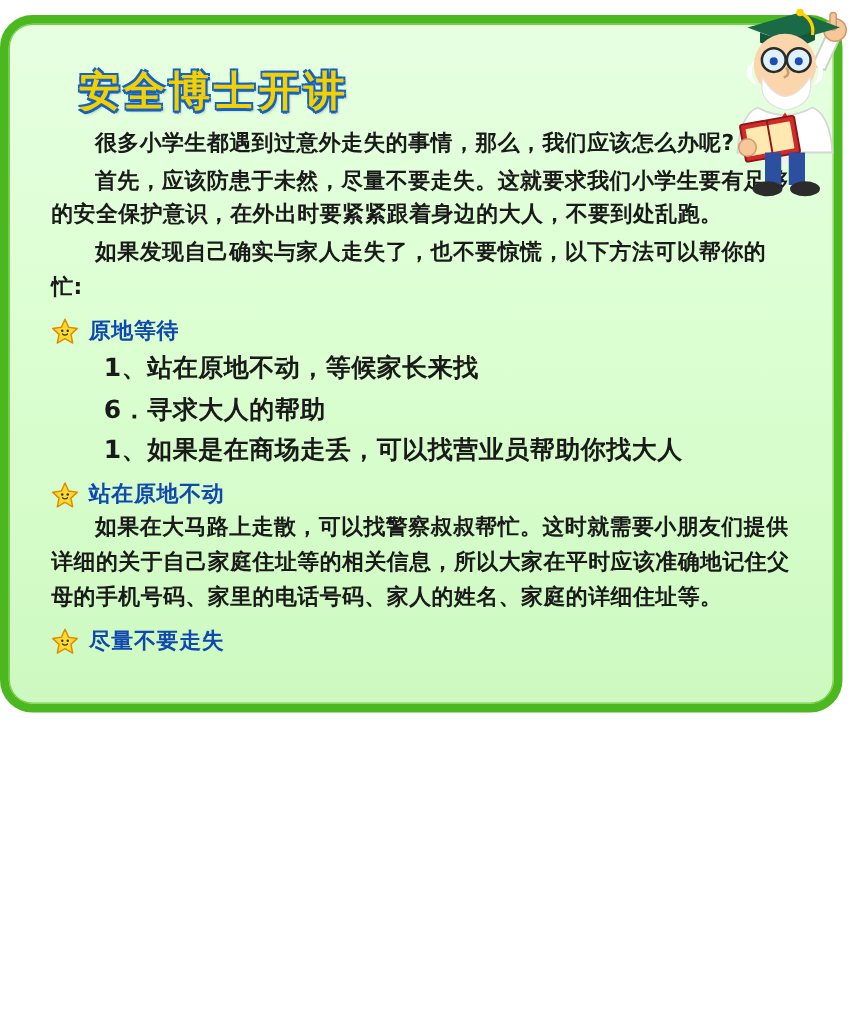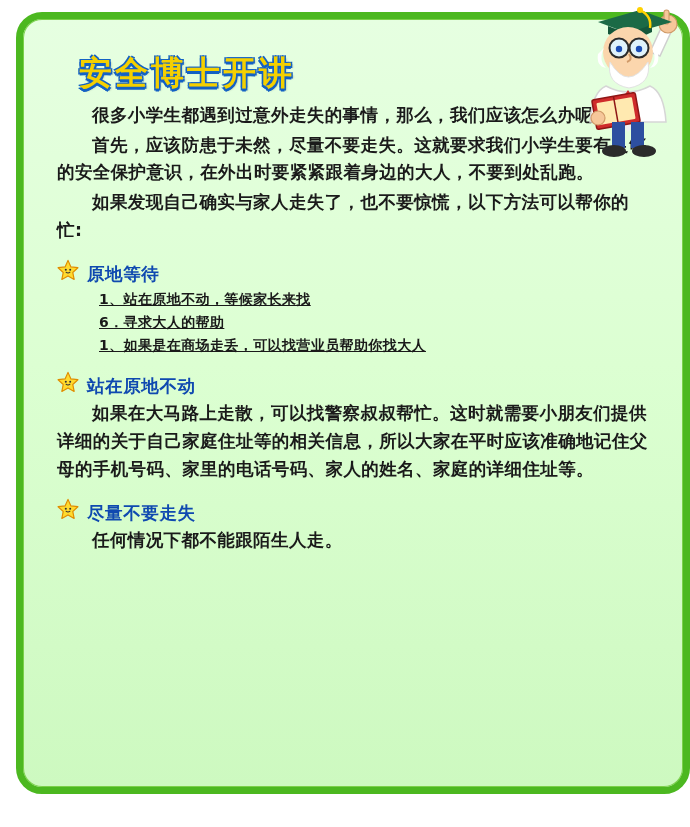--- a/index.html
+++ b/index.html
@@ -18,24 +18,24 @@
     position: relative;
     width: 690px;
     height: 827px;
     box-sizing: border-box;
     background: #ffffff;
   }
 
   
   .frame {
     position: absolute;
-    left: 16px;
+    left: 0;
     top: 12px;
     width: 674px;
-    height: 782px;
+    height: 558px;
     box-sizing: border-box;
     border: 7px solid #4cb820;
     border-radius: 26px;
     background: linear-gradient(to bottom, #e6ffe1 0%, #dcffd2 45%, #cdf9c0 100%);
     box-shadow: 0 0 0 1px #7bd04a inset;
   }
 
   .inner-pad {
     position: absolute;
     left: 0; top: 0; right: 0; bottom: 0;
@@ -89,36 +89,34 @@
     flex: 0 0 22px;
     position: relative;
     top: 1px;
   }
 
   .section-title {
     font-size: 17.5px;
     font-weight: bold;
     color: #0f49b0;
     letter-spacing: 0.6px;
-    margin-top: 10px;
   }
 
   .list {
     margin: 2px 0 2px 0;
     padding: 0;
     list-style: none;
   }
   .list li {
-    font-size: 14px;
+    font-size: 20px;
     font-weight: bold;
     color: #1a1a1a;
     line-height: 1.62;
     margin-left: 42px;
     letter-spacing: 0.4px;
-    text-decoration: underline;
   }
 
   
   .prof {
     position: absolute;
     right: 4px;
     top: 0px;
     width: 132px;
     height: 168px;
   }
@@ -175,21 +173,20 @@
           <span class="star">
             <svg viewBox="0 0 24 24" width="22" height="22" aria-hidden="true">
               <polygon points="12,1.5 15.2,8.6 22.8,9.5 17.2,14.7 18.7,22.3 12,18.5 5.3,22.3 6.8,14.7 1.2,9.5 8.8,8.6" fill="#ffdb2e" stroke="#e08c00" stroke-width="1.3" stroke-linejoin="round"></polygon>
               <circle cx="9.6" cy="11.6" r="1.1" fill="#333"></circle>
               <circle cx="14.4" cy="11.6" r="1.1" fill="#333"></circle>
               <path d="M9.8 14.4 q2.2 1.8 4.4 0" stroke="#333" stroke-width="1.1" fill="none" stroke-linecap="round"></path>
             </svg>
           </span>
           <span class="section-title">尽量不要走失</span>
         </div>
-        <p class="para">任何情况下都不能跟陌生人走。</p>
       </div>
 
     </div>
   </div>
 
   <div class="prof">
     <svg viewBox="0 0 132 168" width="132" height="168" aria-hidden="true">
 
       <g>
         <path d="M96 52 L108 26 L118 30 L106 56 Z" fill="#ffffff" stroke="#cfcfcf" stroke-width="1.5"></path>

